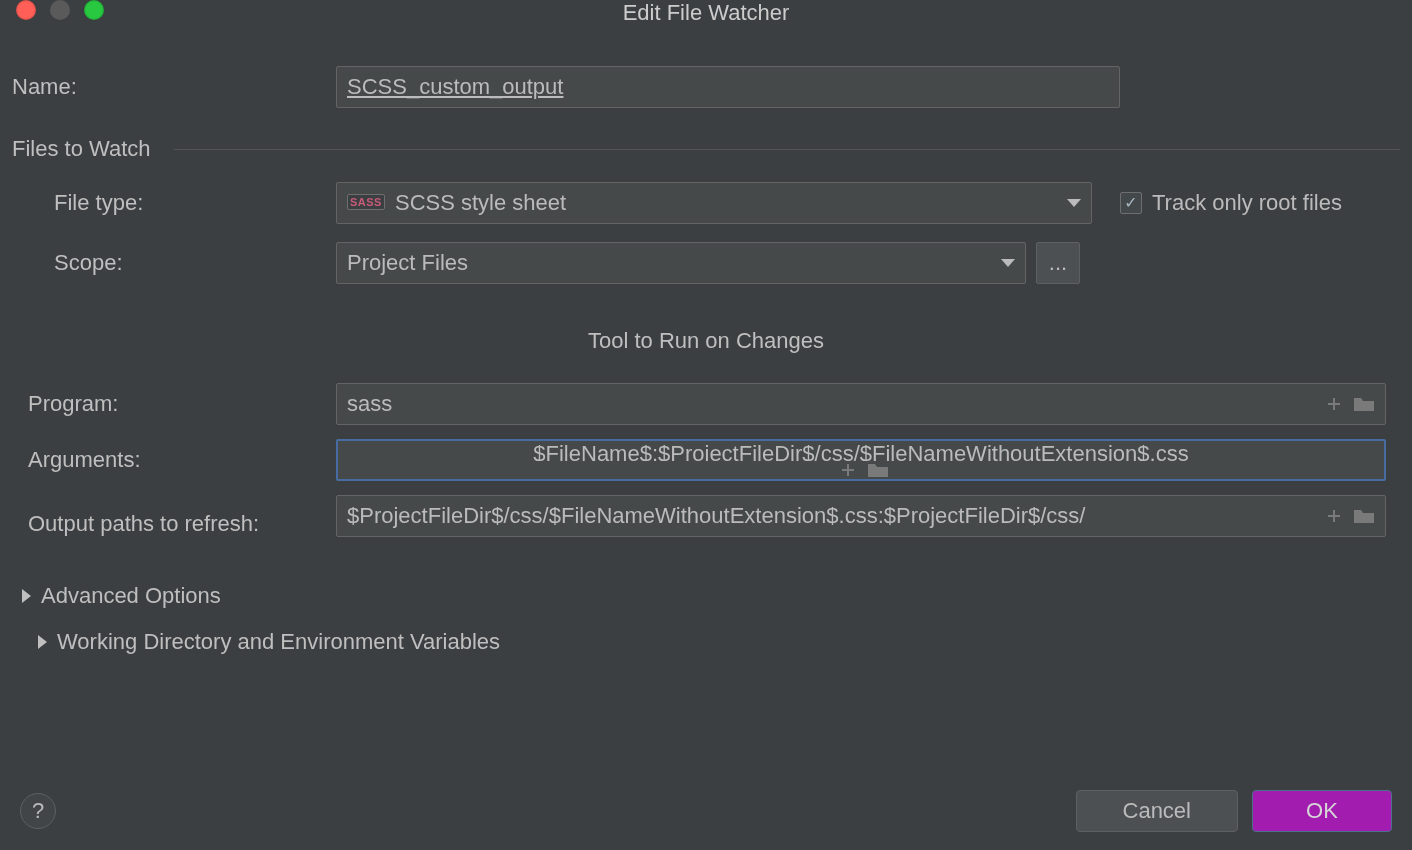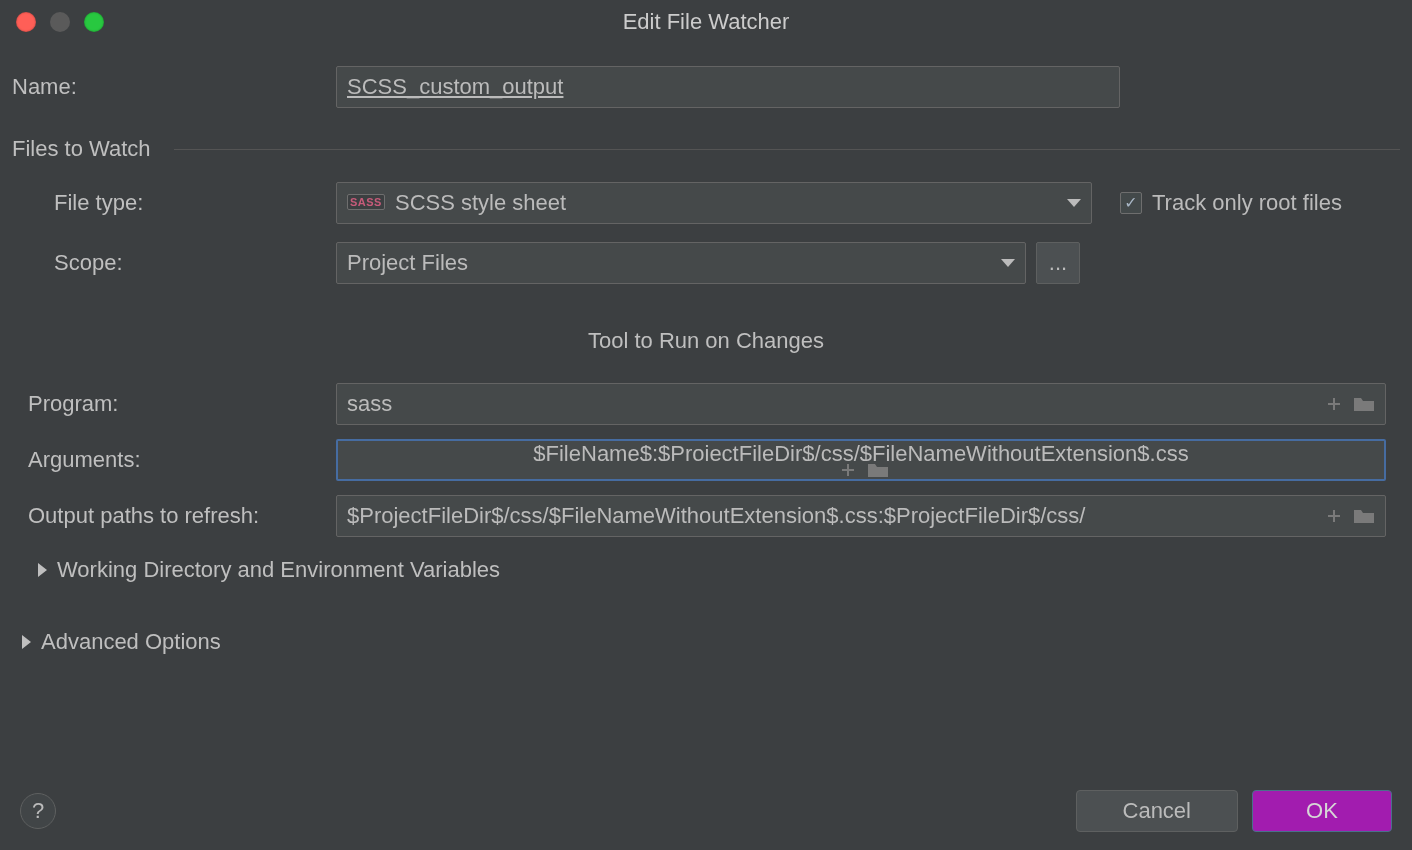--- a/index.html
+++ b/index.html
@@ -8,21 +8,21 @@
     height: 850px;
     background: #3c3f41;
     font-family: -apple-system, BlinkMacSystemFont, "Segoe UI", sans-serif;
     color: #bbbbbb;
     font-size: 22px;
     overflow: hidden;
   }
   .titlebar {
     height: 44px;
     display: flex;
-    align-items: center;
+    align-items: flex-start;
     position: relative;
     padding: 0 12px;
     background: #3c3f41;
   }
   .traffic { display: flex; gap: 14px; align-items: center; margin-left: 4px; }
   .dot { width: 20px; height: 20px; border-radius: 50%; }
   .dot.red { background: #ff5f57; box-shadow: inset 0 0 2px rgba(0,0,0,.4); }
   .dot.yellow { background: #5a5a5a; }
   .dot.green { background: #28c840; box-shadow: inset 0 0 2px rgba(0,0,0,.4); }
   .title-text {
@@ -207,49 +207,49 @@
         </span>
         <span class="folder-icon">
           <svg width="22" height="18" viewBox="0 0 22 18">
               <path d="M1 3h7l2 3h11v10H1z" fill="#7a7a7a"></path>
             </svg>
         </span>
       </span>
     </div>
   </div>
 
-  <div class="row" style="margin-top:14px;">
+  <div class="row" style="margin-top:14px;align-items:flex-end;">
     <div class="label-col indent2" style="width:324px;flex:0 0 324px;">Output paths to refresh:</div>
     <div class="wide-input">
       <span class="input-text">$ProjectFileDir$/css/$FileNameWithoutExtension$.css:$ProjectFileDir$/css/</span>
       <span class="trailing">
         <span class="plus-icon">
           <svg width="18" height="18" viewBox="0 0 18 18">
               <path d="M9 3v12M3 9h12" stroke="#7a7a7a" stroke-width="2"></path>
             </svg>
         </span>
         <span class="folder-icon">
           <svg width="22" height="18" viewBox="0 0 22 18">
               <path d="M1 3h7l2 3h11v10H1z" fill="#7a7a7a"></path>
             </svg>
         </span>
       </span>
     </div>
   </div>
 
+  <div class="expander" style="padding-left:10px;margin-top:46px;">
+    <span class="tri"></span>
+    <span>Advanced Options</span>
+  </div>
+
   <div class="expander">
     <span class="tri"></span>
     <span>Working Directory and Environment Variables</span>
   </div>
 
-  <div class="expander" style="padding-left:10px;margin-top:46px;">
-    <span class="tri"></span>
-    <span>Advanced Options</span>
-  </div>
-
 </div>
 
 <div class="footer">
   <div class="help-btn">
     <span>?</span>
   </div>
   <div class="btn-row">
     <div class="btn">
       <span>Cancel</span>
     </div>

